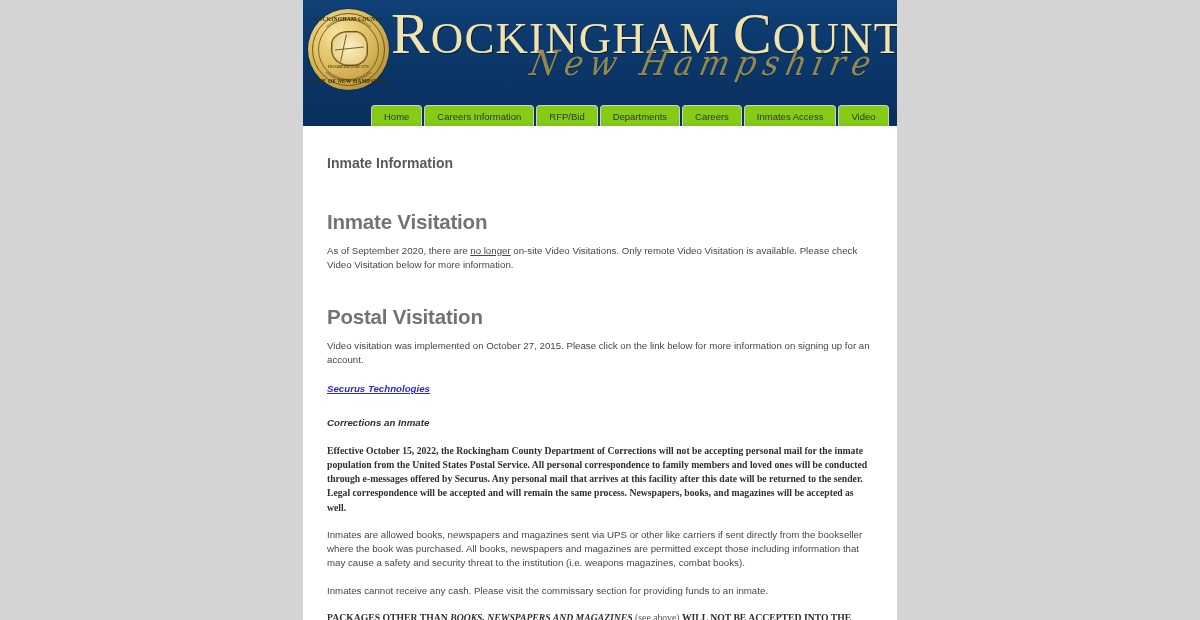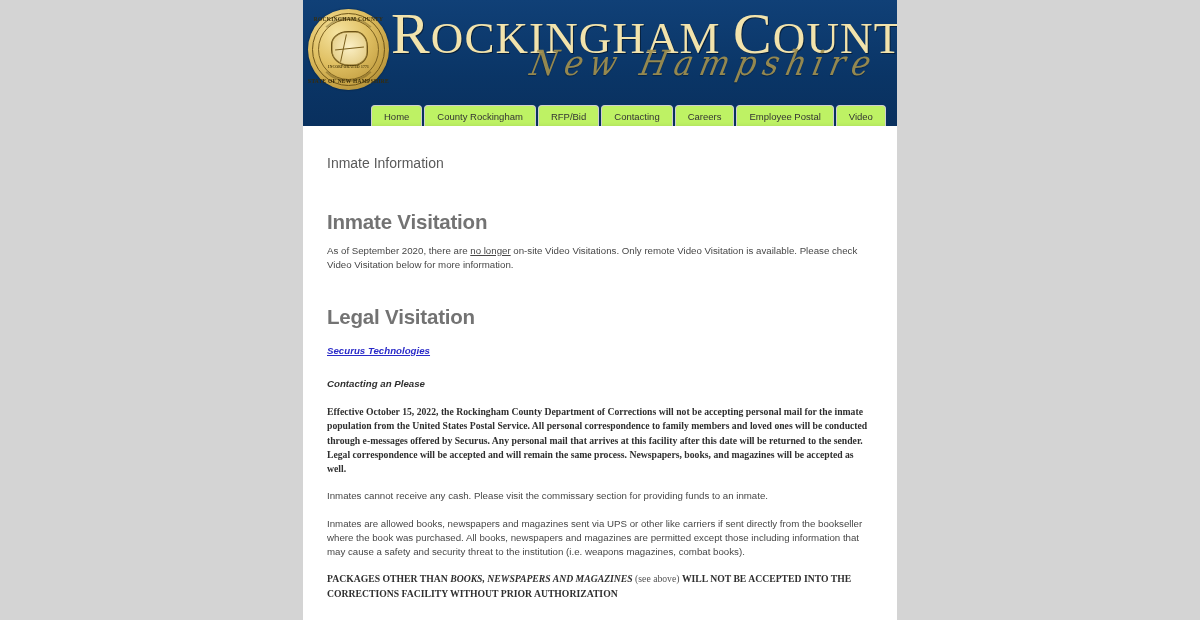--- a/index.html
+++ b/index.html
@@ -135,21 +135,21 @@
   .nav {
     position: absolute;
     left: 68px;
     bottom: 0;
     height: 22px;
     display: flex;
     align-items: flex-end;
     gap: 2px;
   }
   .tab {
-    background: #bef264;
+    background: #84cc16;
     border: 1px solid #cfcfcf;
     border-bottom: none;
     border-radius: 4px 4px 0 0;
     height: 20px;
     padding: 0 12px;
     display: flex;
     align-items: center;
     font-size: 9.5px;
     color: #333333;
     white-space: nowrap;
@@ -158,21 +158,21 @@
   }
 
   
   .content {
     padding: 22px 26px 30px 24px;
     color: #3c3c3c;
   }
   .breadcrumb-title {
     font-size: 14px;
     color: #5a5a5a;
-    font-weight: normal;
+    font-weight: bold;
     margin: 6px 0 0 0;
     line-height: 1.3;
   }
   h2.sec {
     font-size: 20.5px;
     font-weight: bold;
     color: #737373;
     margin: 38px 0 10px 0;
     line-height: 1.15;
     letter-spacing: -.2px;
@@ -220,52 +220,53 @@
       <div class="seal-map"></div>
       <div class="seal-inc">INCORPORATED 1771</div>
       <div class="seal-text-bot">STATE OF NEW HAMPSHIRE</div>
     </div>
 
     <div class="banner-title"><span class="cap">R</span>OCKINGHAM <span class="cap">C</span>OUNTY</div>
     <div class="banner-sub">New Hampshire</div>
 
     <div class="nav">
       <div class="tab">Home</div>
-      <div class="tab">County Rockingham</div>
+      <div class="tab">Careers Information</div>
       <div class="tab">RFP/Bid</div>
-      <div class="tab">Contacting</div>
+      <div class="tab">Departments</div>
       <div class="tab">Careers</div>
-      <div class="tab">Employee Postal</div>
+      <div class="tab">Inmates Access</div>
       <div class="tab">Video</div>
     </div>
   </div>
 
   <div class="content">
 
     <div class="breadcrumb-title">Inmate Information</div>
 
     <h2 class="sec">Inmate Visitation</h2>
 
     <p class="body">
       <span>As of September 2020, there are </span><u class="u">no longer</u><span> on-site Video Visitations.  Only remote Video Visitation is available.  Please check Video Visitation below for more information.</span>
     </p>
 
-    <h2 class="sec tight">Legal Visitation</h2>
-
+    <h2 class="sec tight">Postal Visitation</h2>
+
+    <p class="body">Video visitation was implemented on October 27, 2015.  Please click on the link below for more information on signing up for an account.</p>
 
     <p class="body link-p">
       <a class="link" href="#">Securus Technologies</a>
     </p>
 
-    <p class="sub-head">Contacting an Please</p>
+    <p class="sub-head">Corrections an Inmate</p>
 
     <p class="body bold">Effective October 15, 2022, the Rockingham County Department of Corrections will not be accepting personal mail for the inmate population from the United States Postal Service. All personal correspondence to family members and loved ones will be conducted through e-messages offered by Securus. Any personal mail that arrives at this facility after this date will be returned to the sender. Legal correspondence will be accepted and will remain the same process. Newspapers, books, and magazines will be accepted as well.</p>
 
+    <p class="body">Inmates are allowed books, newspapers and magazines sent via UPS or other like carriers if sent directly from the bookseller where the book was purchased.  All books, newspapers and magazines are permitted except those including information that may cause a safety and security threat to the institution (i.e. weapons magazines, combat books).</p>
+
     <p class="body">Inmates cannot receive any cash. Please visit the commissary section for providing funds to an inmate.</p>
-
-    <p class="body">Inmates are allowed books, newspapers and magazines sent via UPS or other like carriers if sent directly from the bookseller where the book was purchased.  All books, newspapers and magazines are permitted except those including information that may cause a safety and security threat to the institution (i.e. weapons magazines, combat books).</p>
 
     <p class="body bold">
       <span>PACKAGES OTHER THAN </span><em class="it">BOOKS, NEWSPAPERS AND MAGAZINES</em><span class="caps-small"> (see above) </span><span>WILL NOT BE ACCEPTED INTO THE CORRECTIONS FACILITY WITHOUT PRIOR AUTHORIZATION</span>
     </p>
 
   </div>
 </div>
 
 </body></html>

